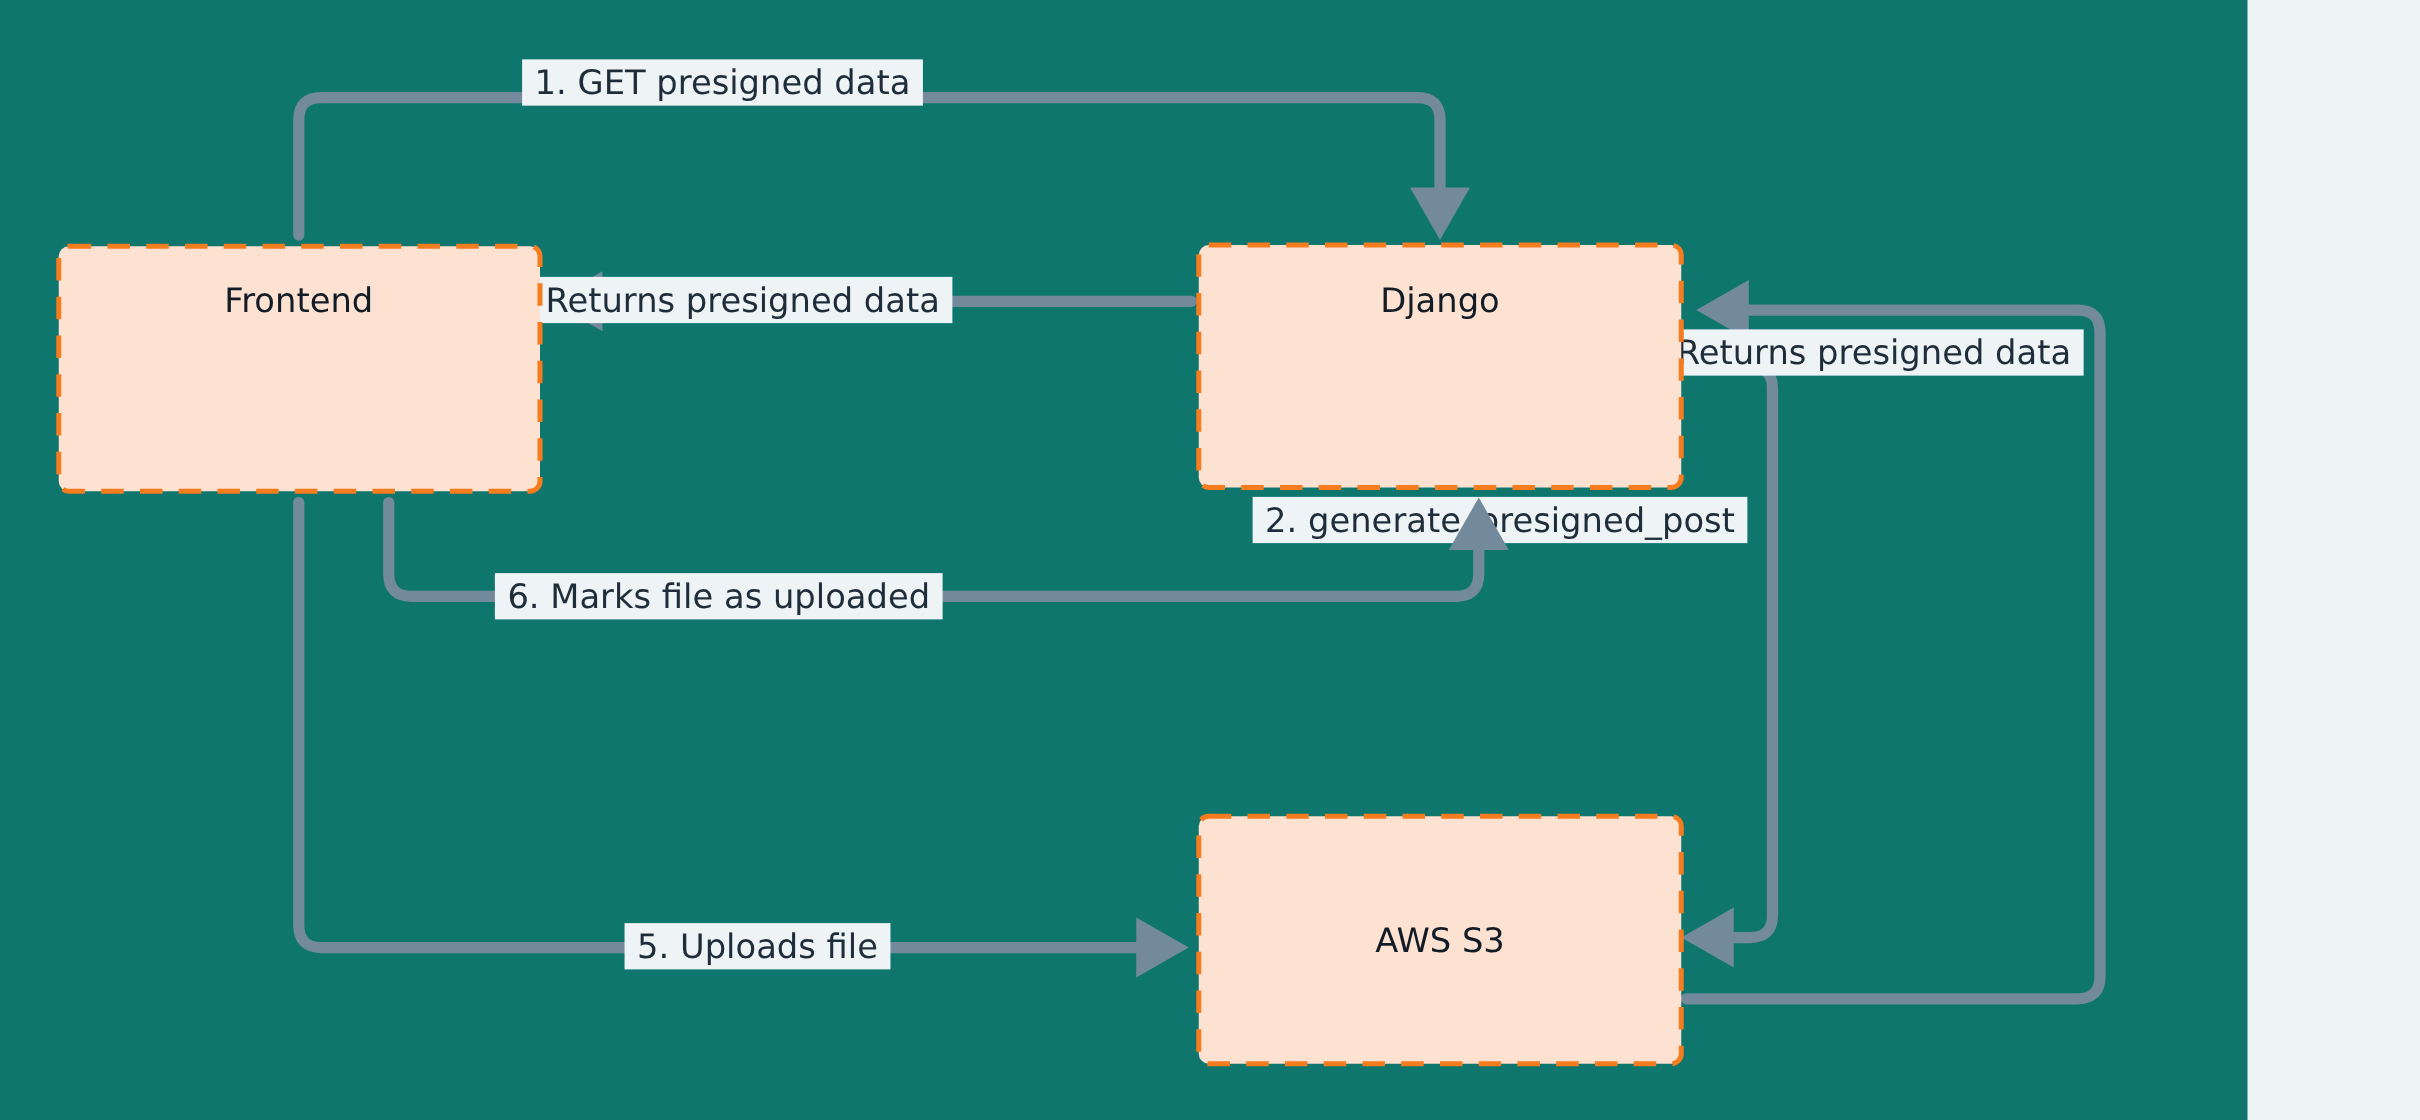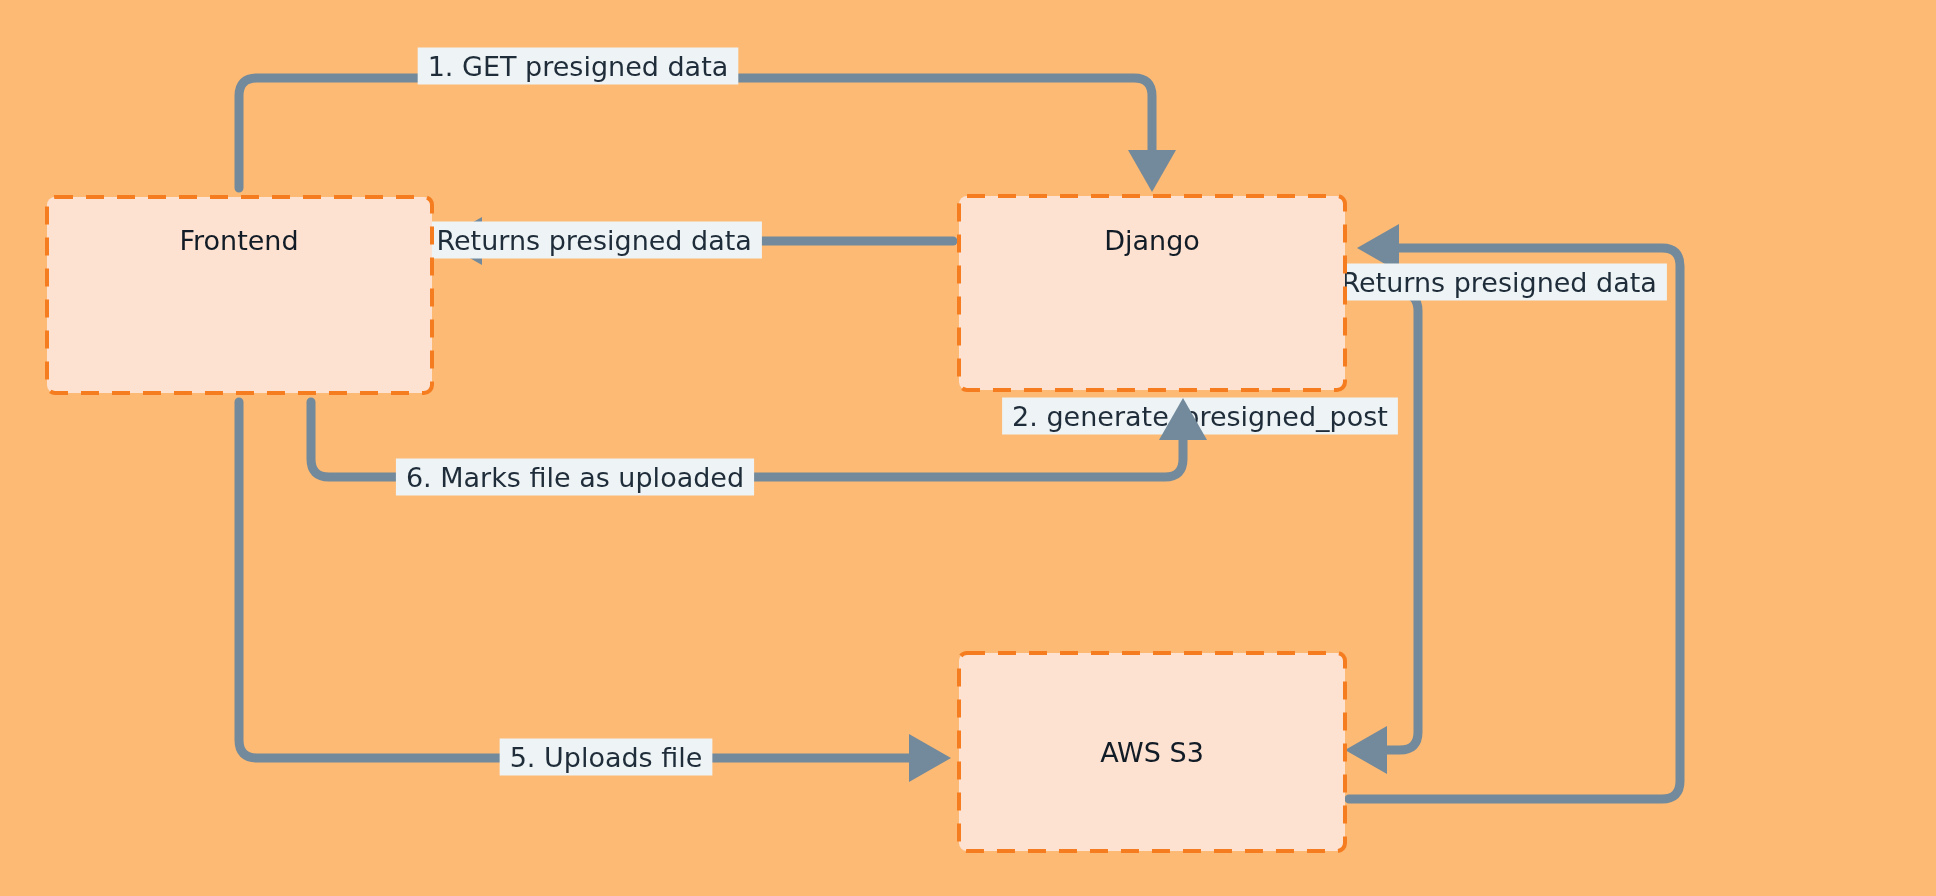--- a/index.html
+++ b/index.html
@@ -2,23 +2,23 @@
 <html><head>
 <meta charset="utf-8">
 <style>
   html, body {
     margin: 0;
     padding: 0;
     background: #eef3f5;
   }
   #canvas {
     position: relative;
-    width: 1936px;
+    width: 1798px;
     height: 896px;
-    background: #fdba74;
+    background: #0f766e;
     overflow: hidden;
     font-family: "DejaVu Sans", "Liberation Sans", sans-serif;
   }
   #diagram-svg {
     position: absolute;
     inset: 0;
     width: 1936px;
     height: 896px;
   }
   .node-box {

